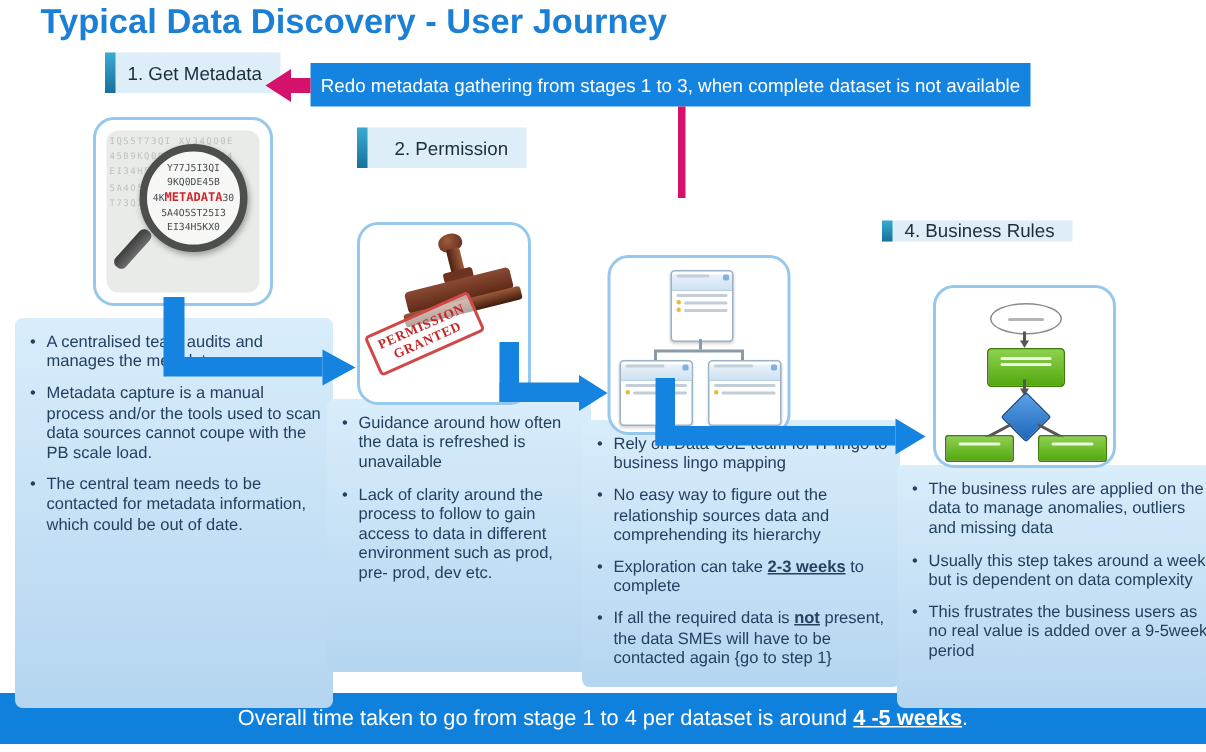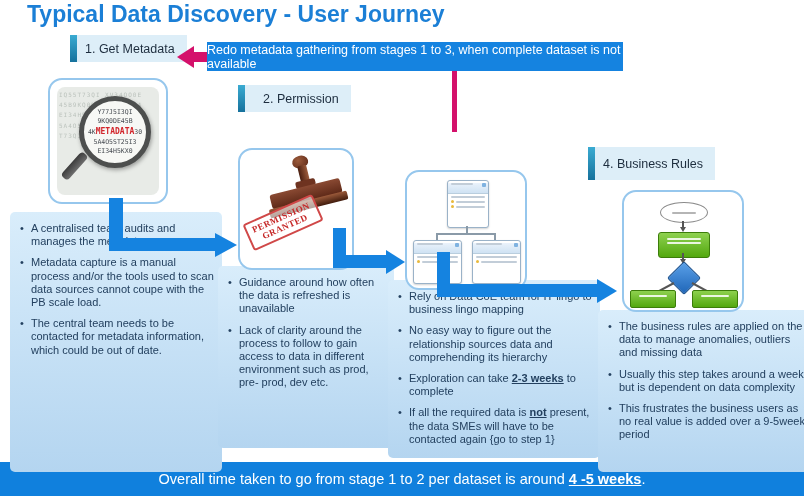--- a/index.html
+++ b/index.html
@@ -8,33 +8,33 @@
 
   .title{position:absolute;left:27px;top:1px;font-size:23px;font-weight:700;color:#1b7fd6;}
 
   
   .stage-label{position:absolute;display:inline-flex;align-items:center;background:#ddeef8;
                height:27px;padding-right:12px;font-size:12.5px;color:#1d2d3e;white-space:nowrap;}
   .stage-label .bar{width:7px;align-self:stretch;background:linear-gradient(180deg,#3aabd2,#16719c);margin-right:8px;}
   #label1{left:70px;top:35px;text-align:right;}
   #label2{left:238px;top:85px;gap:10px;}
   #label3{left:400px;top:132px;height:29px;}
-  #label4{left:588px;top:147px;height:33px;}
-
-  
-  .redo-banner{position:absolute;left:207px;top:42px;width:416px;height:29px;background:#1583e0;
+  #label4{left:588px;top:147px;height:14px;}
+
+  
+  .redo-banner{position:absolute;left:207px;top:42px;width:480px;height:29px;background:#1583e0;
                color:#fff;font-size:12.5px;display:flex;align-items:center;justify-content:center;z-index:4;}
   .pink-head{position:absolute;left:177px;top:46px;width:0;height:0;border-top:11px solid transparent;
              border-bottom:11px solid transparent;border-right:17px solid #d4116b;z-index:4;}
   .pink-shaft{position:absolute;left:194px;top:52px;width:13px;height:10px;background:#d4116b;z-index:4;}
   .pink-line{position:absolute;left:452px;top:71px;width:5px;height:61px;background:#d4116b;z-index:4;}
 
   
   .imgbox{position:absolute;background:#fff;border:2px solid #96c7ed;border-radius:14px;z-index:3;}
-  #imgbox1{left:48px;top:78px;width:116px;height:122px;}
+  #imgbox1{left:62px;top:78px;width:116px;height:122px;}
   #imgbox2{left:238px;top:148px;width:112px;height:118px;}
   #imgbox3{left:405px;top:170px;width:118px;height:116px;}
   #imgbox4{left:622px;top:190px;width:118px;height:118px;}
 
   
   .conn{position:absolute;background:#1583e0;z-index:5;}
   .conn-head{position:absolute;width:0;height:0;z-index:5;}
   #a1v{left:109px;top:198px;width:14px;height:47px;}
   #a1h{left:109px;top:238px;width:106px;height:13px;}
   #a1head{left:215px;top:233px;border-top:12px solid transparent;border-bottom:12px solid transparent;border-left:22px solid #1583e0;}
@@ -292,16 +292,16 @@
   </div>
   <div class="notes" id="box4">
     <ul class="bullets">
         <li><span>The business rules are applied on the data to manage anomalies, outliers and missing data</span></li>
         <li><span>Usually this step takes around a week but is dependent on data complexity</span></li>
         <li><span>This frustrates the business users as no real value is added over a 9-5week period</span></li>
       </ul>
   </div>
 
   <div class="footer">
-    <span><span>Overall time taken to go from stage 1 to 2 per dataset is around </span><span class="seg-b seg-u">4 -5 weeks</span><span>.</span></span>
+    <span><span>Overall time taken to go from stage 1 to 4 per dataset is around </span><span class="seg-b seg-u">4 -5 weeks</span><span>.</span></span>
   </div>
 
 </div>
 
 </body></html>

